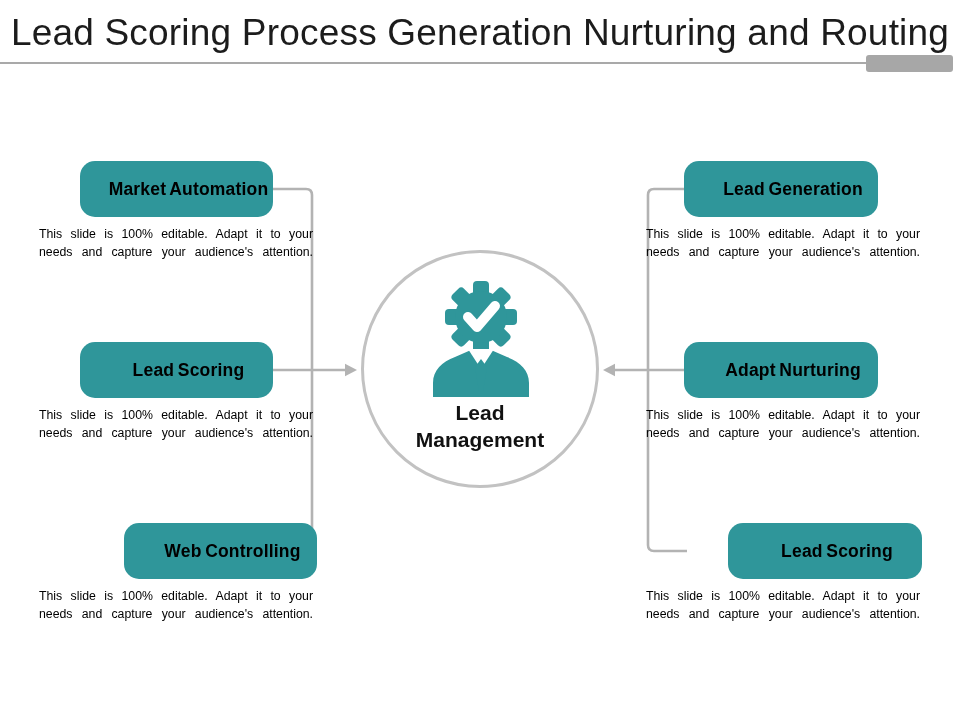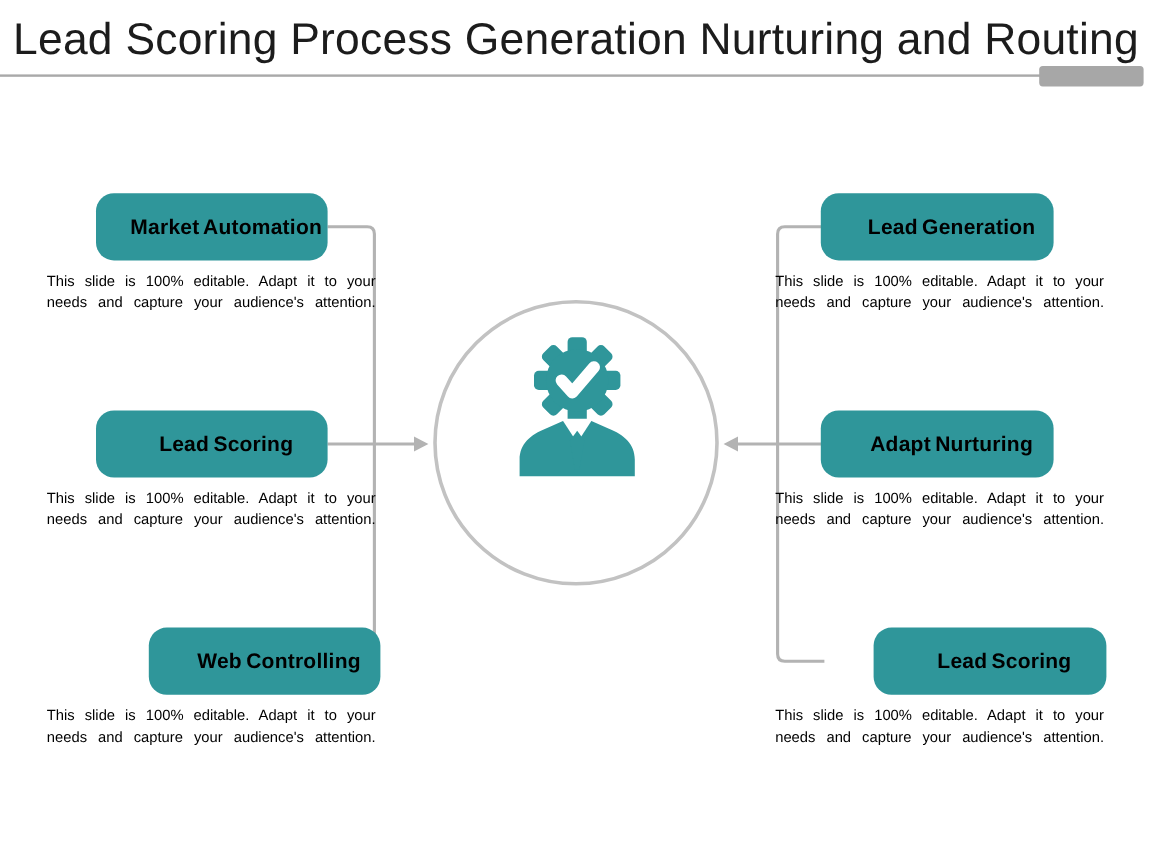--- a/index.html
+++ b/index.html
@@ -181,15 +181,19 @@
           <rect x="-8" y="-36" width="16" height="72" rx="4" transform="rotate(90)"></rect>
           <rect x="-8" y="-36" width="16" height="72" rx="4" transform="rotate(135)"></rect>
           <circle r="26"></circle>
         </g>
         <path d="M9 118 V104 C9 91 18 83 31 78 L47 71 C49 77 53 80 57 80 C61 80 65 77 67 71 L83 78 C96 83 105 91 105 104 V118 Z"></path>
       </g>
       <path d="M44 38 L53 48 L71 27" stroke="#ffffff" stroke-width="10" fill="none" stroke-linecap="round" stroke-linejoin="round"></path>
       <path d="M44 70 L57 90 L70 70 Z" fill="#ffffff"></path>
       <path d="M57 80 L63 88 L59 112 H55 L51 88 Z" fill="#2f969a"></path>
     </svg>
+    <div class="center-label">
+      <div>Lead</div>
+      <div>Management</div>
+    </div>
   </div>
 
 </div>
 
 </body></html>

